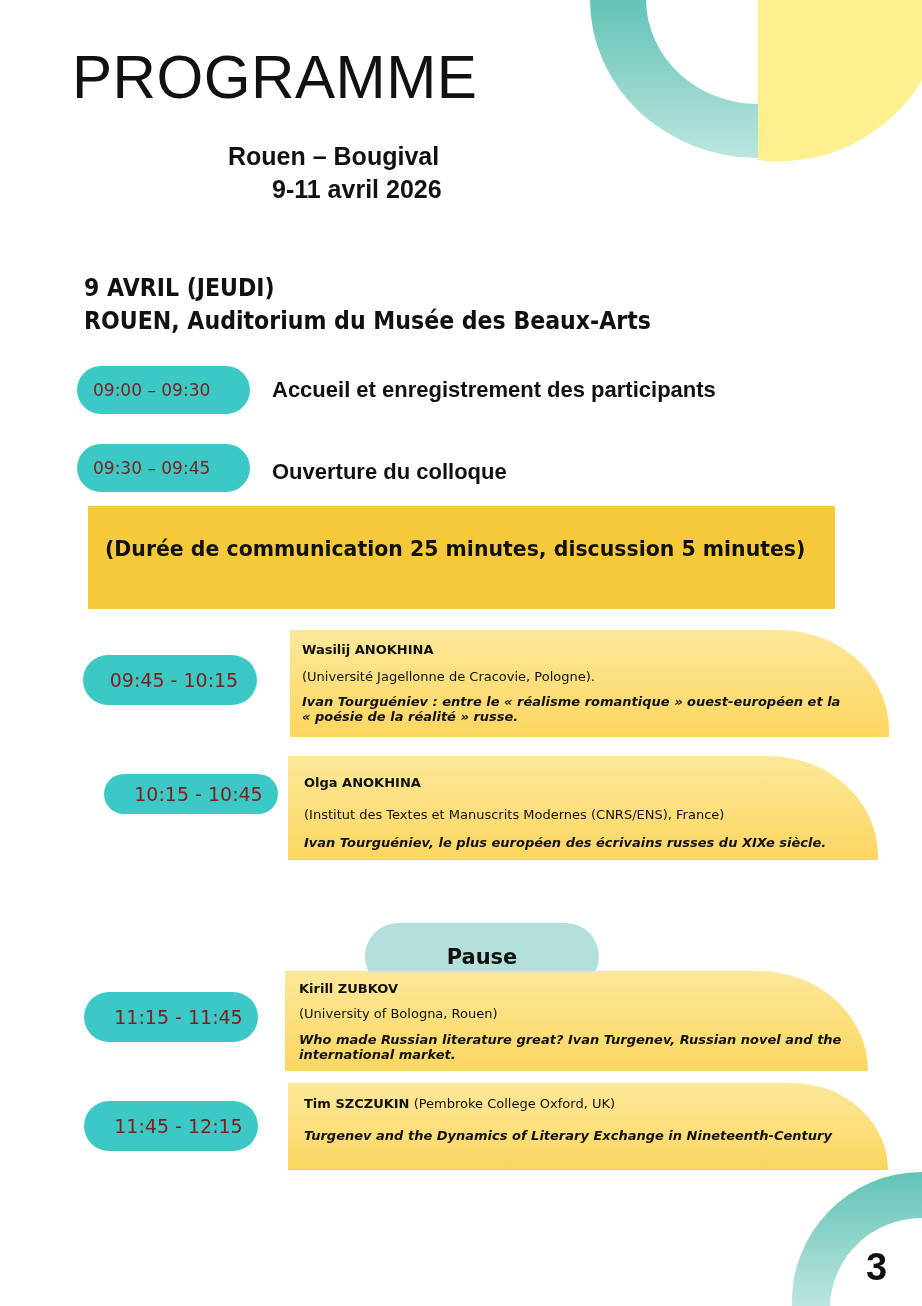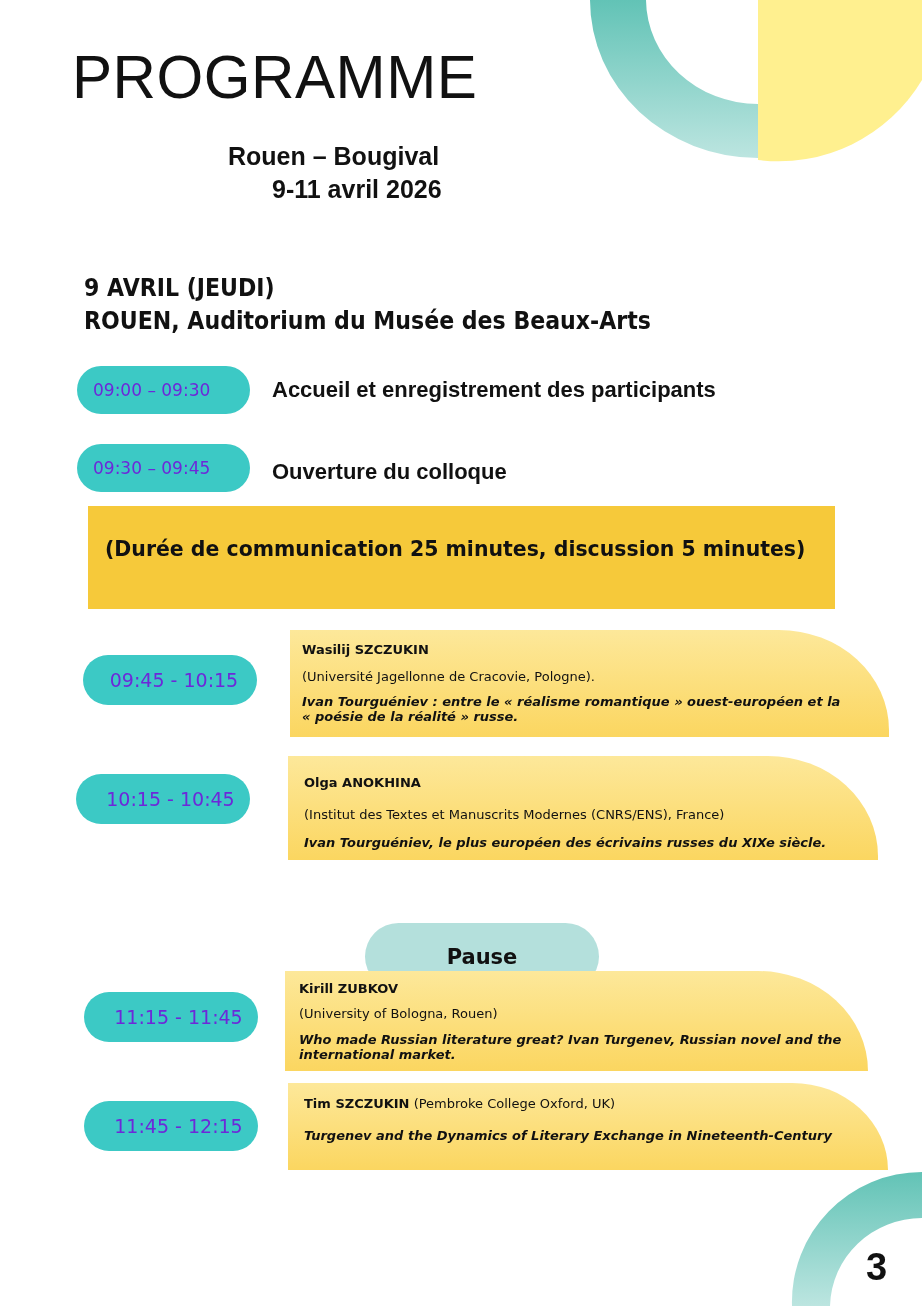--- a/index.html
+++ b/index.html
@@ -4,21 +4,21 @@
 <style>
   html, body { margin:0; padding:0; }
   body { width:922px; height:1306px; position:relative; overflow:hidden; background:#ffffff; font-family:"DejaVu Sans", sans-serif; color:#111; }
   .abs { position:absolute; }
   .deco-top { position:absolute; left:0; top:0; width:922px; height:170px; pointer-events:none; }
   .deco-bottom { position:absolute; left:760px; top:1160px; width:162px; height:146px; pointer-events:none; }
   .title { left:72px; top:46px; font-family:"Liberation Sans", sans-serif; font-size:62px; letter-spacing:0.5px; font-weight:normal; line-height:1; transform:scaleX(0.97); transform-origin:left; }
   .sub1 { left:228px; top:142px; font-family:"Liberation Sans", sans-serif; font-weight:bold; font-size:25px; }
   .sub2 { left:272px; top:175px; font-family:"Liberation Sans", sans-serif; font-weight:bold; font-size:25px; }
   .day { left:84px; top:272px; font-family:"DejaVu Sans", sans-serif; font-weight:bold; font-size:24px; line-height:33px; transform:scaleX(0.92); transform-origin:left; }
-  .pill { position:absolute; background:#3cc9c5; border-radius:26px; font-family:"DejaVu Sans", sans-serif; color:#6d28d9; display:flex; align-items:center; }
+  .pill { position:absolute; background:#3cc9c5; border-radius:26px; font-family:"DejaVu Sans", sans-serif; color:#7f1d1d; display:flex; align-items:center; }
   .pill.small { font-size:17px; transform-origin:left; }
   .pill.big { font-size:19px;justify-content:center; }
   .plain-title { position:absolute; font-family:"Liberation Sans", sans-serif; font-weight:bold; font-size:22px; }
   .banner { position:absolute; left:88px; top:506px; width:747px; height:103px; background:#f6c93a; }
   .banner-text { position:absolute; left:17px; top:30px; font-family:"DejaVu Sans", sans-serif; font-weight:bold; font-size:22px; white-space:nowrap; transform:scaleX(0.93); transform-origin:left; }
   .card { position:absolute; background:linear-gradient(180deg,#fde89a 0%, #fbd660 100%); border-top-right-radius:110px 100px; font-family:"DejaVu Sans", sans-serif; font-size:13px; color:#111; }
   .card .name { font-weight:bold; position:absolute; }
   .card .aff { position:absolute; }
   .card .talk { position:absolute; font-style:italic; line-height:15px;font-weight:bold; }
   .pause { position:absolute; left:365px; top:891px; width:234px; height:67px; background:#b4e0dc; border-radius:34px; display:flex; align-items:center; justify-content:center; font-family:"DejaVu Sans", sans-serif; font-weight:bold; font-size:21px;margin-top:32px; }
@@ -70,29 +70,29 @@
 <div class="plain-title" style="left:272px; top:459px;">Ouverture du colloque</div>
 
 <div class="banner">
   <div class="banner-text">(Durée de communication 25 minutes, discussion 5 minutes)</div>
 </div>
 
 <div class="pill big" style="left:83px; top:655px; width:174px; height:50px; padding-left:8px; box-sizing:border-box;">
   <span>09:45 - 10:15</span>
 </div>
 <div class="card" style="left:290px; top:630px; width:599px; height:107px;">
-  <div class="name" style="left:12px; top:12px;">Wasilij SZCZUKIN</div>
+  <div class="name" style="left:12px; top:12px;">Wasilij ANOKHINA</div>
   <div class="aff" style="left:12px; top:39px;">(Université Jagellonne de Cracovie, Pologne).</div>
   <div class="talk" style="left:12px; top:64px;">
     <div>Ivan Tourguéniev : entre le « réalisme romantique » ouest-européen et la</div>
     <div>« poésie de la réalité » russe.</div>
   </div>
 </div>
 
-<div class="pill big" style="left:76px; top:774px; width:174px; height:50px; padding-left:15px; box-sizing:border-box;">
+<div class="pill big" style="left:104px; top:774px; width:174px; height:40px; padding-left:15px; box-sizing:border-box;">
   <span>10:15 - 10:45</span>
 </div>
 <div class="card" style="left:288px; top:756px; width:590px; height:104px;">
   <div class="name" style="left:16px; top:19px;">Olga ANOKHINA</div>
   <div class="aff" style="left:16px; top:51px;">(Institut des Textes et Manuscrits Modernes (CNRS/ENS), France)</div>
   <div class="talk" style="left:16px; top:79px;">
     <div>Ivan Tourguéniev, le plus européen des écrivains russes du XIXe siècle.</div>
   </div>
 </div>
 

